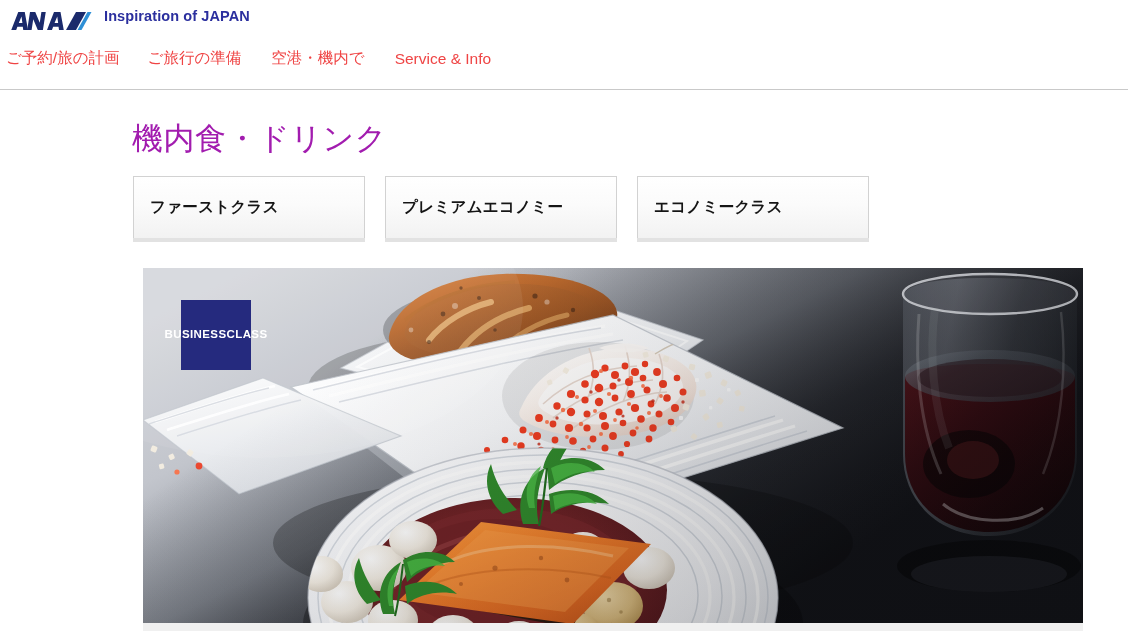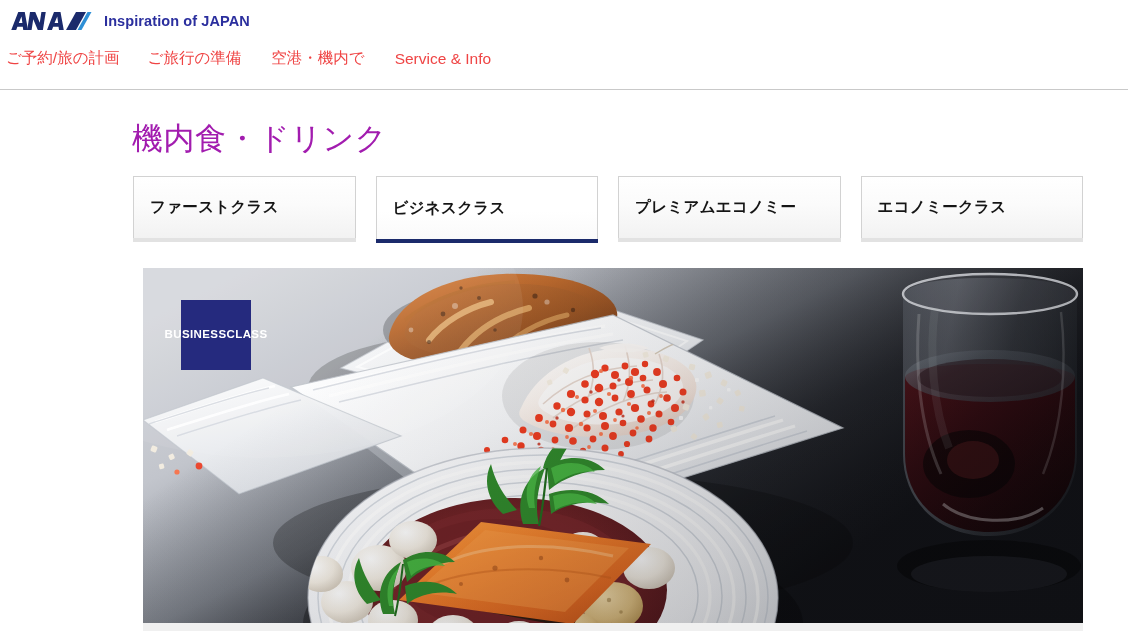--- a/index.html
+++ b/index.html
@@ -21,21 +21,20 @@
     height: 90px;
     background: #ffffff;
     border-bottom: 1px solid #c9c9c9;
   }
 
   .brand {
     position: absolute;
     left: 8px;
     top: 8px;
     display: flex;
-    align-items: center;
     height: 26px;
   }
 
   .ana-logo {
     display: block;
     width: 86px;
     height: 26px;
   }
 
   .brand-tagline {
@@ -222,24 +221,20 @@
 <main class="content">
 
   <h1 class="page-title">機内食・ドリンク</h1>
 
   <div class="class-tabs">
 
     <div class="tab">
       <span class="tab-label">ファーストクラス</span>
     </div>
 
-    <div class="tab is-active">
-      <span class="tab-label">ビジネスクラス</span>
-      <span class="tab-underline"></span>
-    </div>
 
     <div class="tab">
       <span class="tab-label">プレミアムエコノミー</span>
     </div>
 
     <div class="tab">
       <span class="tab-label">エコノミークラス</span>
     </div>
 
   </div>

